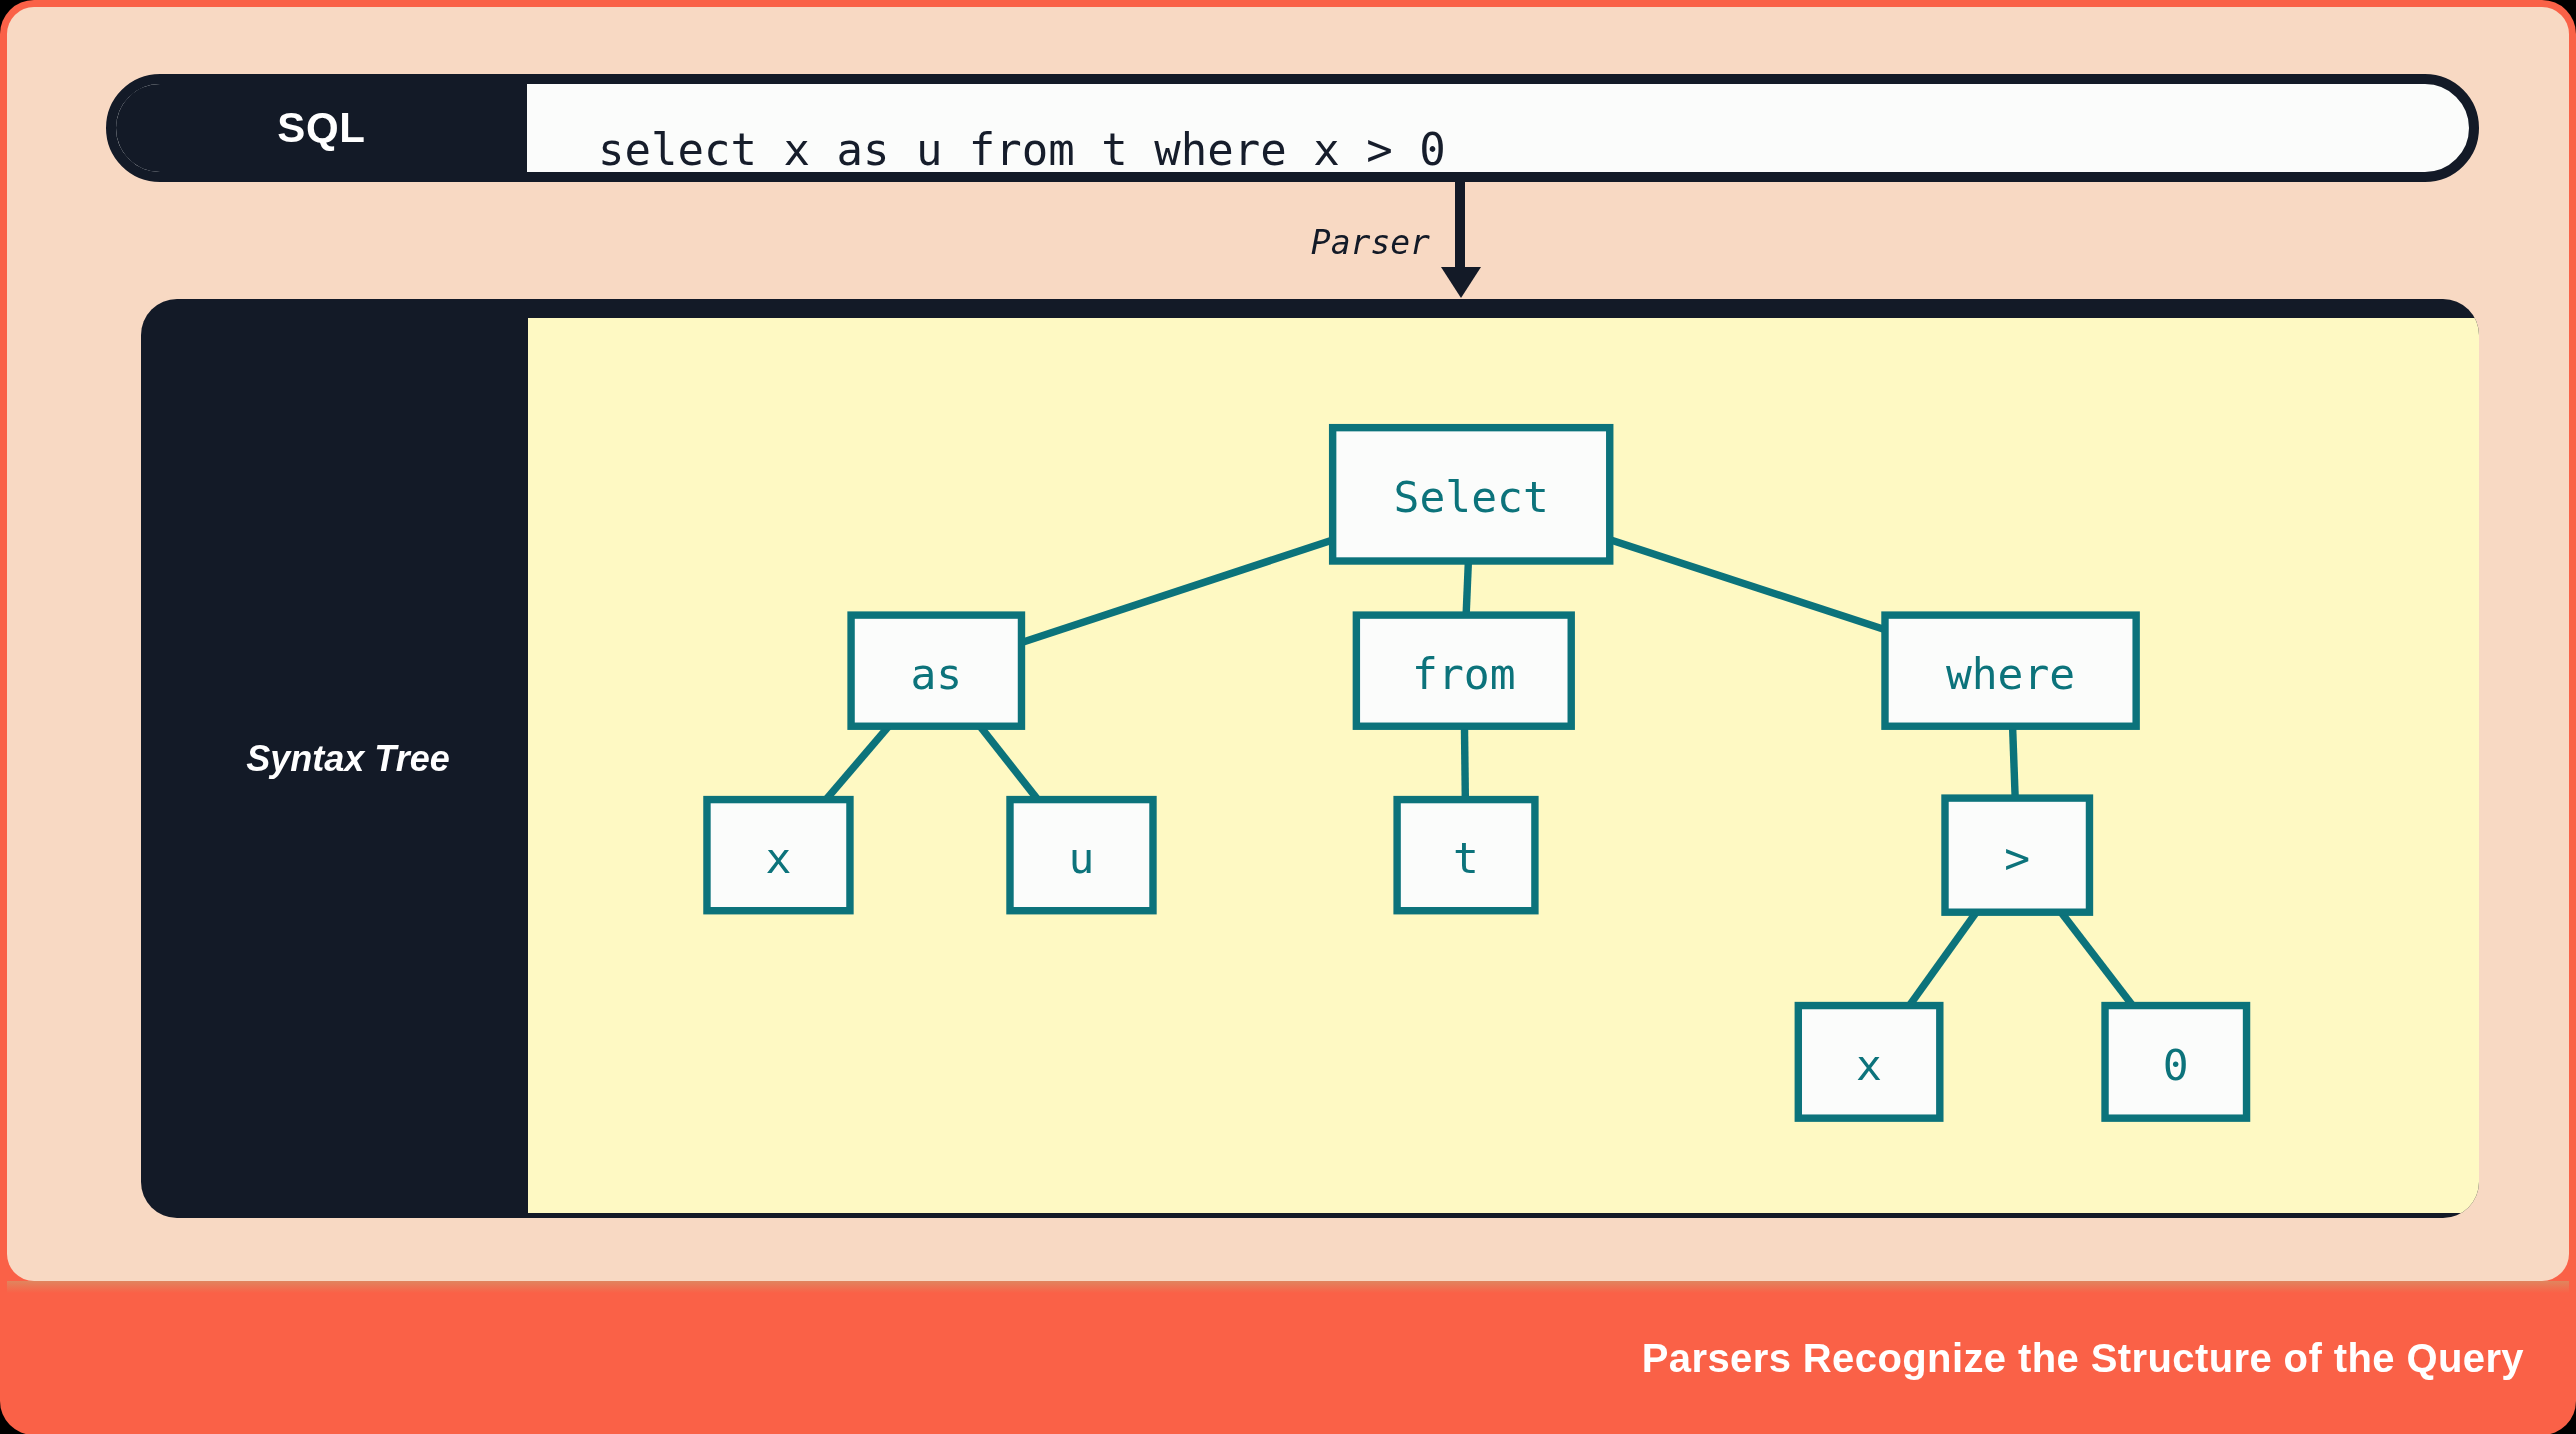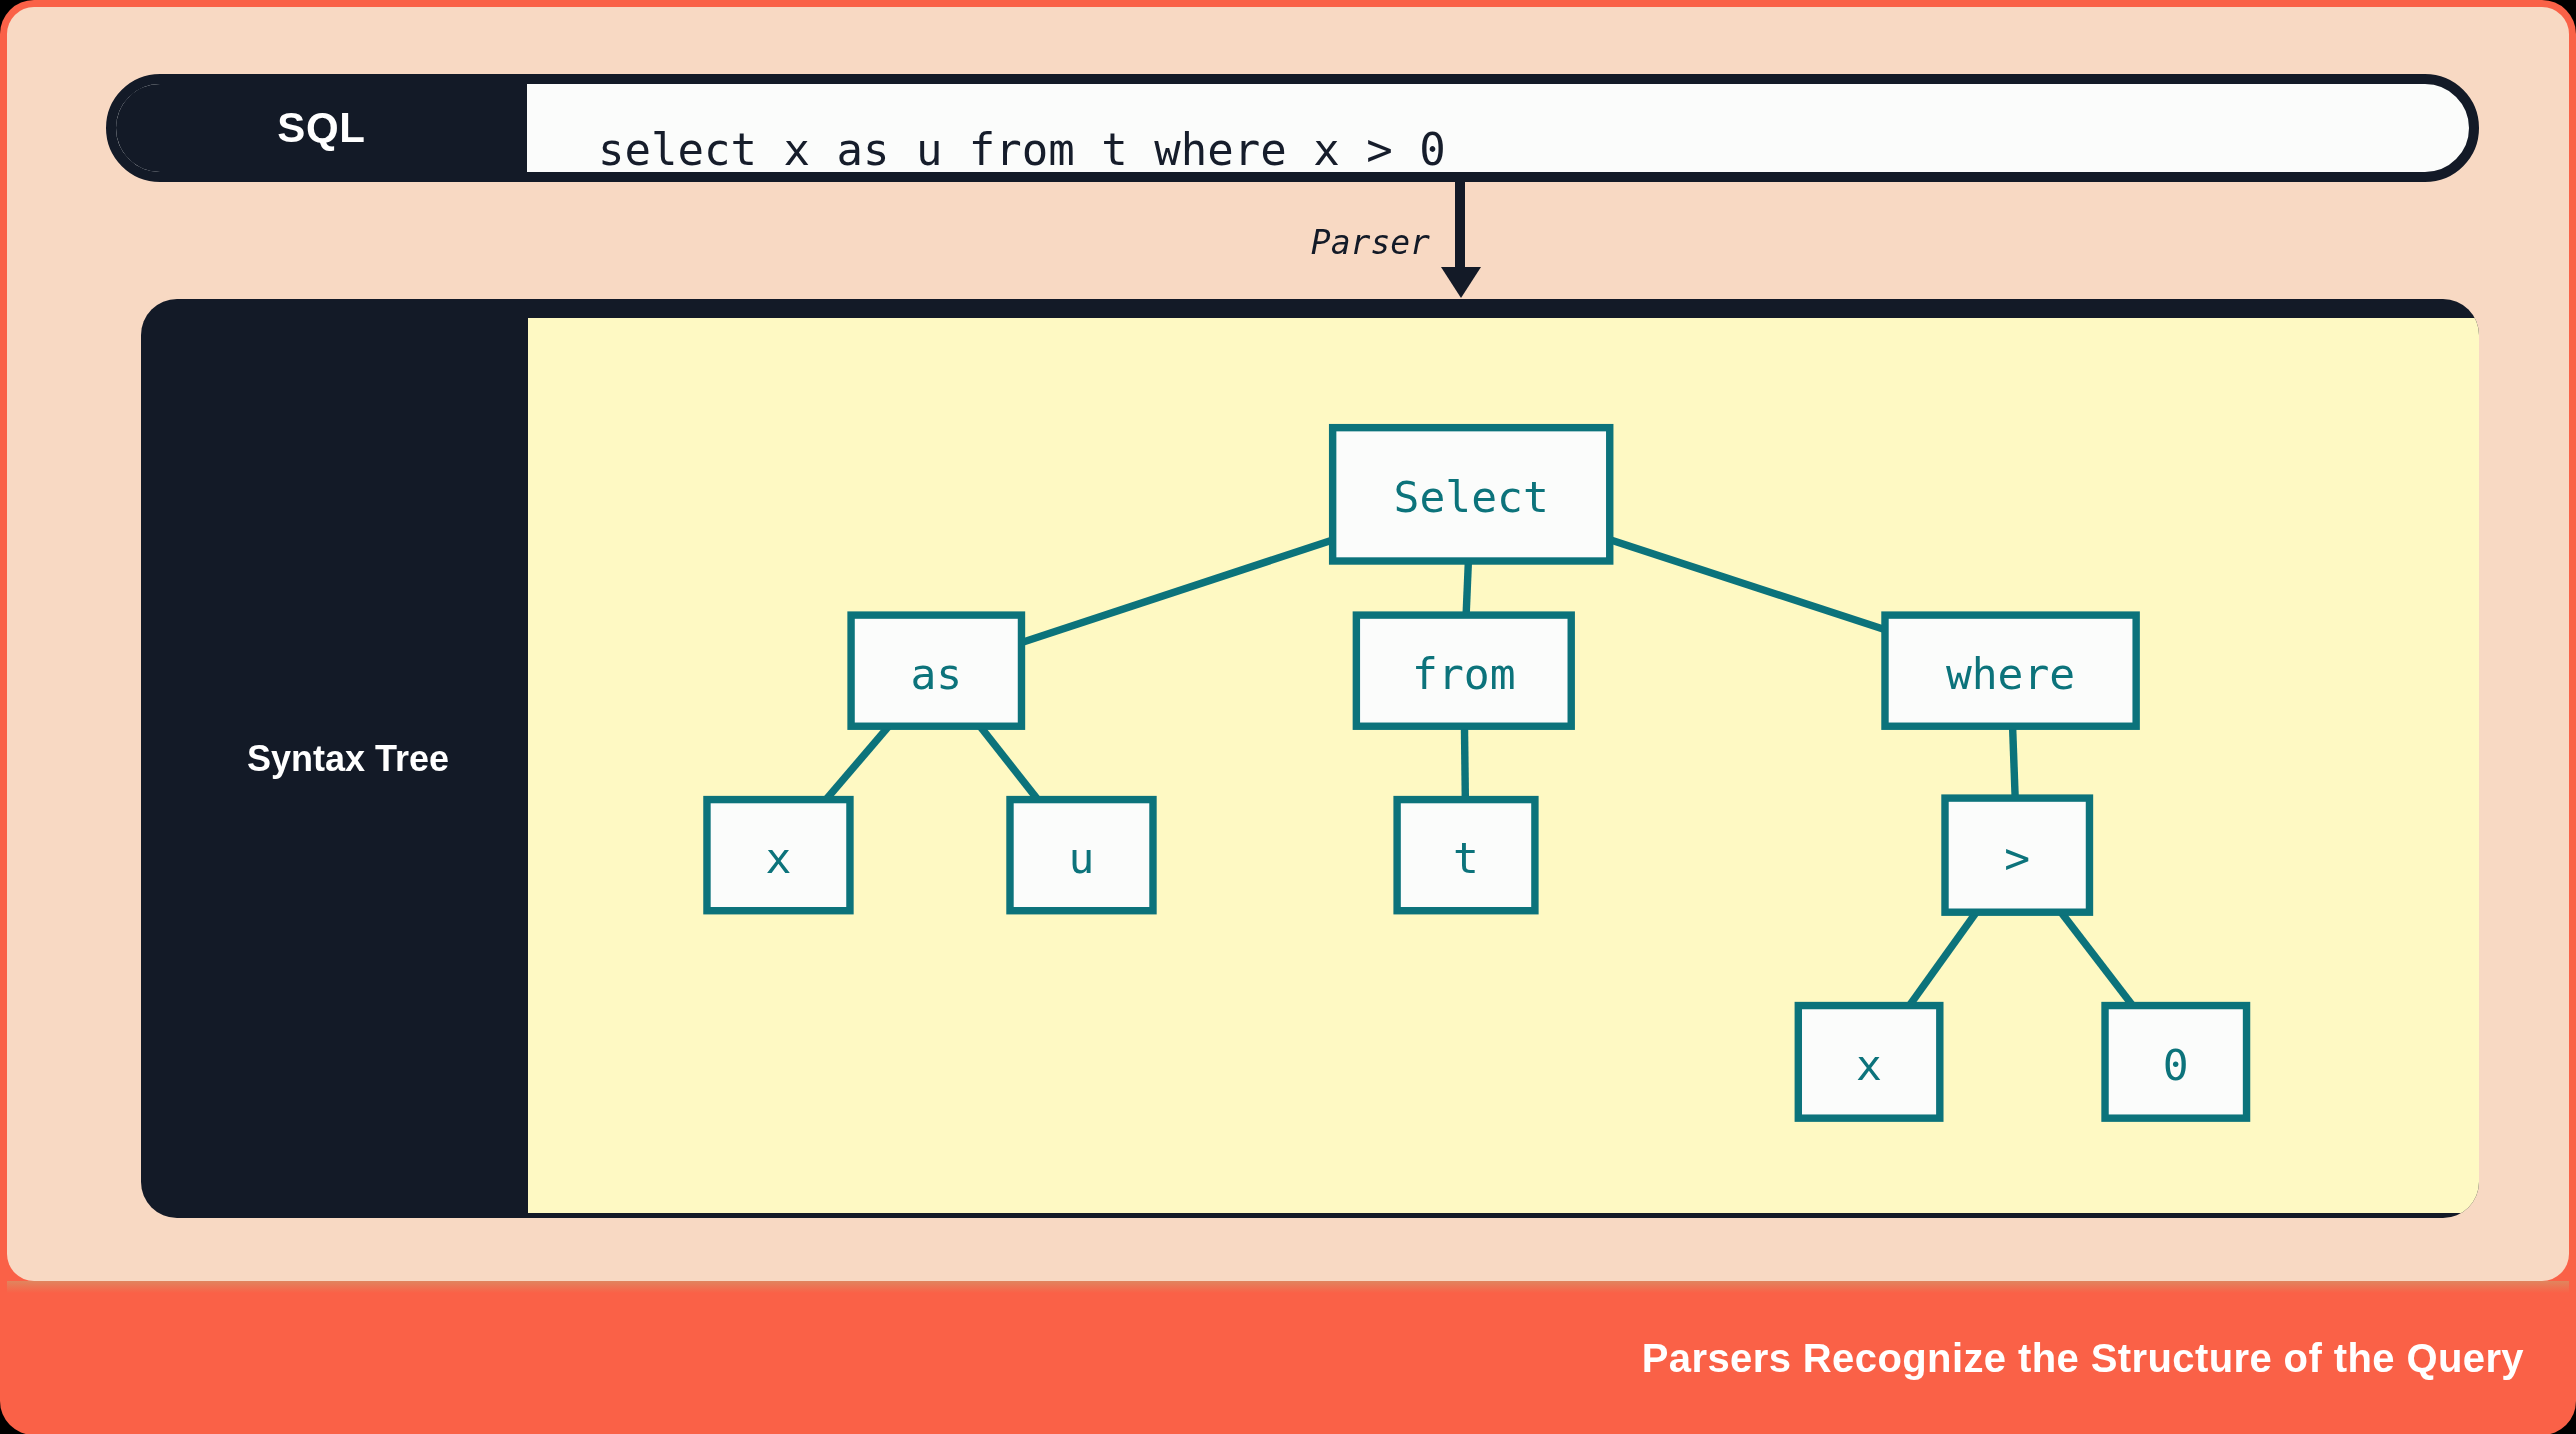--- a/index.html
+++ b/index.html
@@ -22,21 +22,21 @@
                 font-family:"DejaVu Sans Mono",monospace;font-size:33px;line-height:36px;color:#131a27;font-style:italic;}
   .arrow-line{position:absolute;left:1455px;top:182px;width:10.4px;height:87px;background:#131a27;}
   .arrow-head{position:absolute;left:1441px;top:267px;width:0;height:0;
               border-left:20px solid transparent;border-right:20px solid transparent;
               border-top:31px solid #131a27;}
   
   .tree-box{position:absolute;left:141px;top:299px;width:2338px;height:919px;
             background:#131a27;border-radius:36px;overflow:hidden;}
   .tree-panel-label{position:absolute;left:0;top:0;width:414px;height:100%;
             display:flex;align-items:center;justify-content:center;
-            color:#ffffff;font-weight:bold;font-size:36px;}
+            color:#ffffff;font-weight:bold;font-size:36px;font-style:italic;}
   .tree-inner{position:absolute;left:387px;top:19px;width:2222px;height:895px;
             background:#fef9c3;border-radius:0 19px 19px 0;}
   .tree-inner svg{position:absolute;inset:0;}
   
   .footer{position:absolute;left:0;bottom:0;width:100%;height:153px;
           display:flex;align-items:center;}
   .footer-title{position:absolute;right:52px;top:0;height:100%;display:flex;align-items:center;
           color:#ffffff;font-weight:bold;font-size:40px;letter-spacing:0.4px;text-align:right;}
 </style>
 </head>

